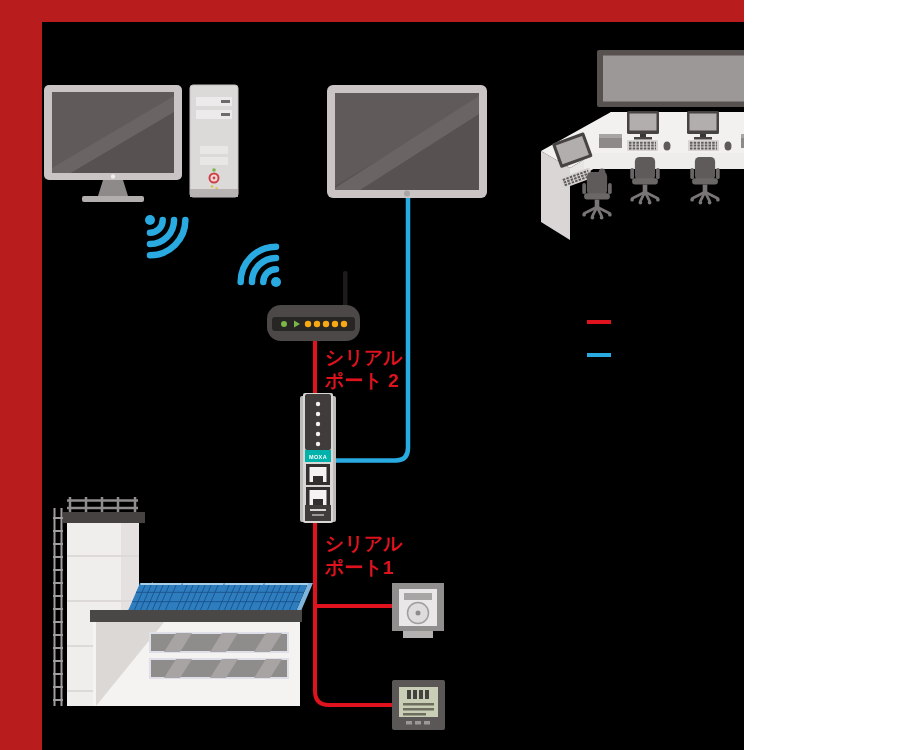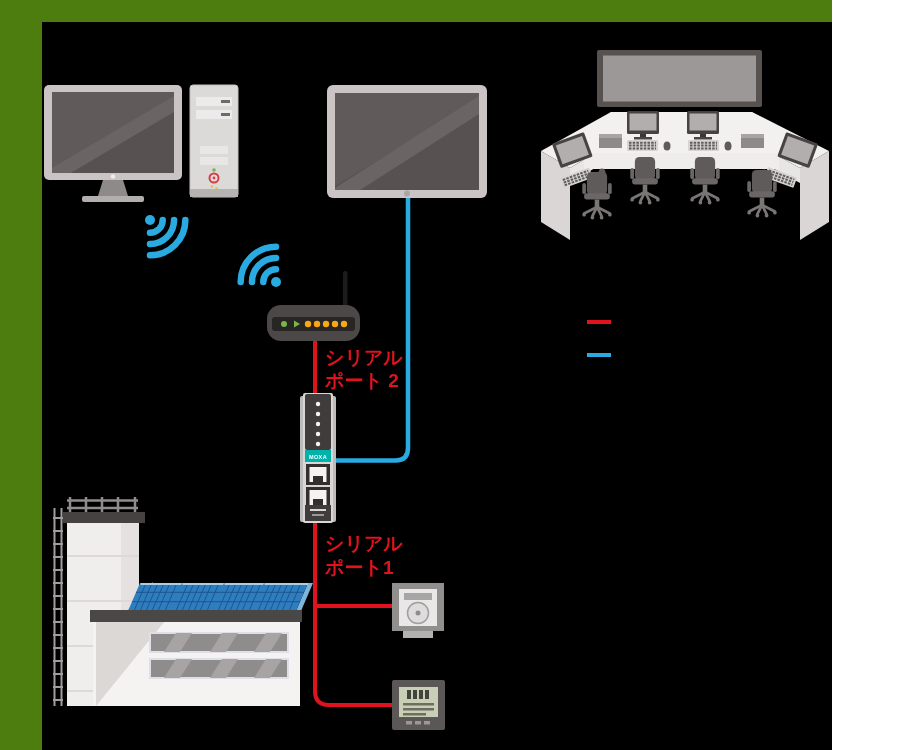--- a/index.html
+++ b/index.html
@@ -1,16 +1,16 @@
 <!DOCTYPE html>
 <html><head>
 <meta charset="utf-8">
 <style>
   html,body{margin:0;padding:0;background:#ffffff;}
-  #stage{position:relative;width:832px;height:750px;background:#4d7c0f;overflow:hidden;
+  #stage{position:relative;width:744px;height:750px;background:#b91c1c;overflow:hidden;
          font-family:"Liberation Sans", sans-serif;}
   svg{position:absolute;left:0;top:0;}
   text{font-family:"Liberation Sans", sans-serif;}
   .jp-label{font-size:19px;font-weight:bold;}
   .moxa-logo{font-size:5.5px;font-weight:bold;letter-spacing:0.4px;}
 </style>
 </head>
 <body>
 
 <div id="stage">

